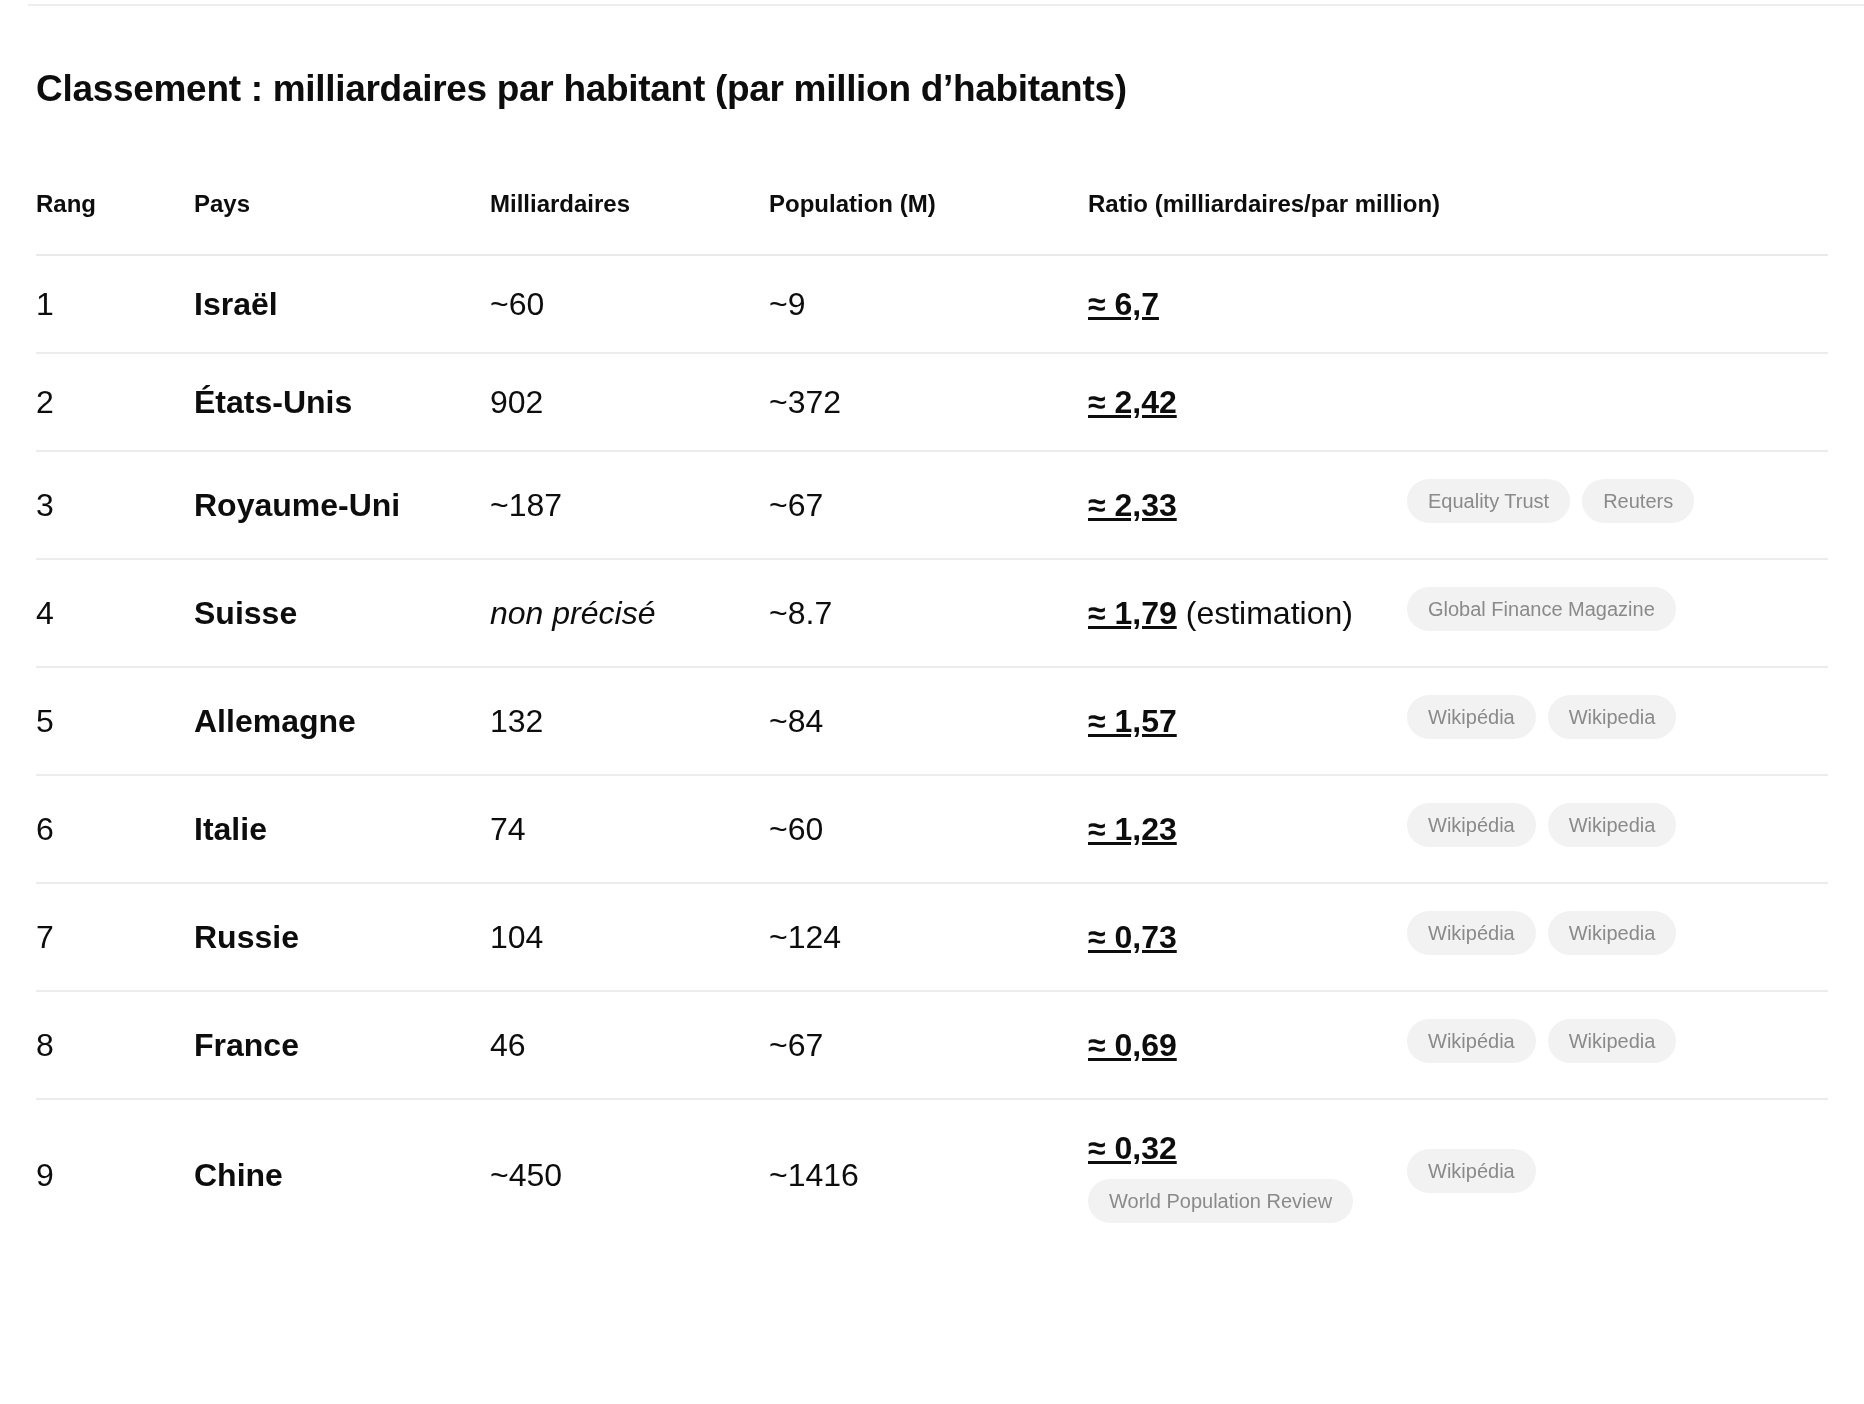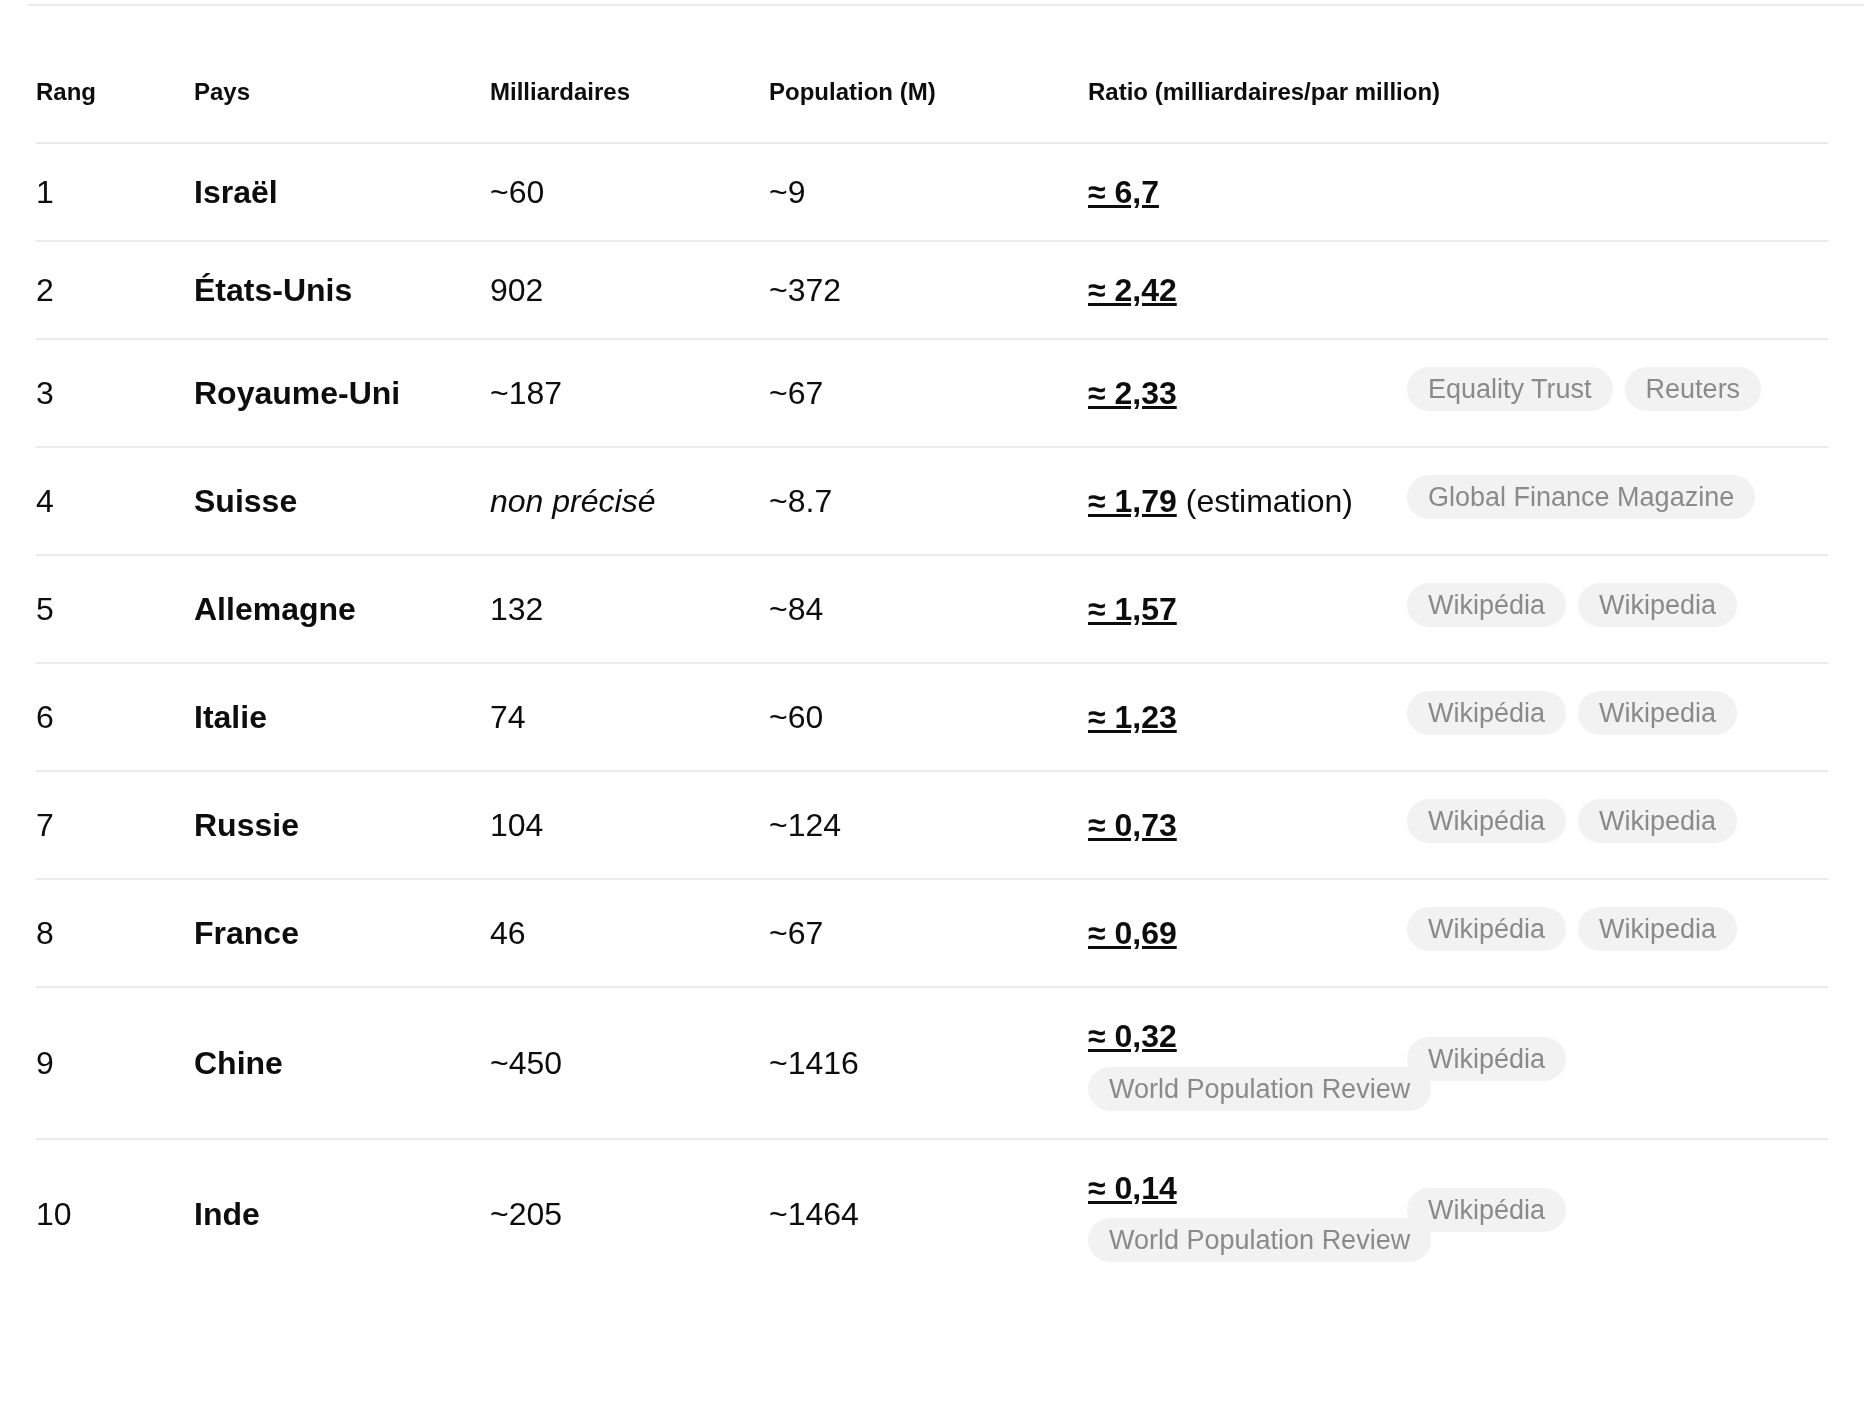--- a/index.html
+++ b/index.html
@@ -63,37 +63,38 @@
   }
   .cell-country { font-weight: 700; }
   .italic { font-style: italic; }
   .ratio-value { font-weight: 700; text-decoration: underline; }
   .ratio-note { margin-left: 9px; font-weight: 400; }
   .ratio-note:empty { display: none; }
   .pill {
     display: inline-block;
     background: #f2f2f2;
     color: #8a8a8a;
-    font-size: 27px;
+    font-size: 20px;
     line-height: 32px;
     padding: 6px 21px;
     border-radius: 999px;
     white-space: nowrap;
     cursor: pointer;
     vertical-align: middle;
   }
   .cites-cell .pill { margin-right: 12px; margin-bottom: 8px; }
   .ratio-cite-line { margin-top: 8px; }
 </style>
 </head>
 <body>
 
 <div class="top-divider"></div>
 
 <div class="content">
+  <h2 class="title">Classement : milliardaires par habitant (par million d’habitants)</h2>
 
   <table class="ranking">
     <colgroup>
       <col style="width:158px">
       <col style="width:296px">
       <col style="width:279px">
       <col style="width:319px">
       <col style="width:319px">
       <col style="width:421px">
     </colgroup>
@@ -173,23 +174,15 @@
           <td class="cites-cell"><span class="pill">Wikipédia</span><span class="pill">Wikipedia</span></td>
         </tr>
         <tr>
           <td class="cell-rank">9</td>
           <td class="cell-country">Chine</td>
           <td class="cell-billionaires">~450</td>
           <td class="cell-population">~1416</td>
           <td class="cell-ratio"><span class="ratio-value">≈ 0,32</span><div class="ratio-cite-line"><span class="pill">World Population Review</span></div></td>
           <td class="cites-cell"><span class="pill">Wikipédia</span></td>
         </tr>
-        <tr>
-          <td class="cell-rank">10</td>
-          <td class="cell-country">Inde</td>
-          <td class="cell-billionaires">~205</td>
-          <td class="cell-population">~1464</td>
-          <td class="cell-ratio"><span class="ratio-value">≈ 0,14</span><div class="ratio-cite-line"><span class="pill">World Population Review</span></div></td>
-          <td class="cites-cell"><span class="pill">Wikipédia</span></td>
-        </tr>
       </tbody>
   </table>
 </div>
 
 </body></html>

